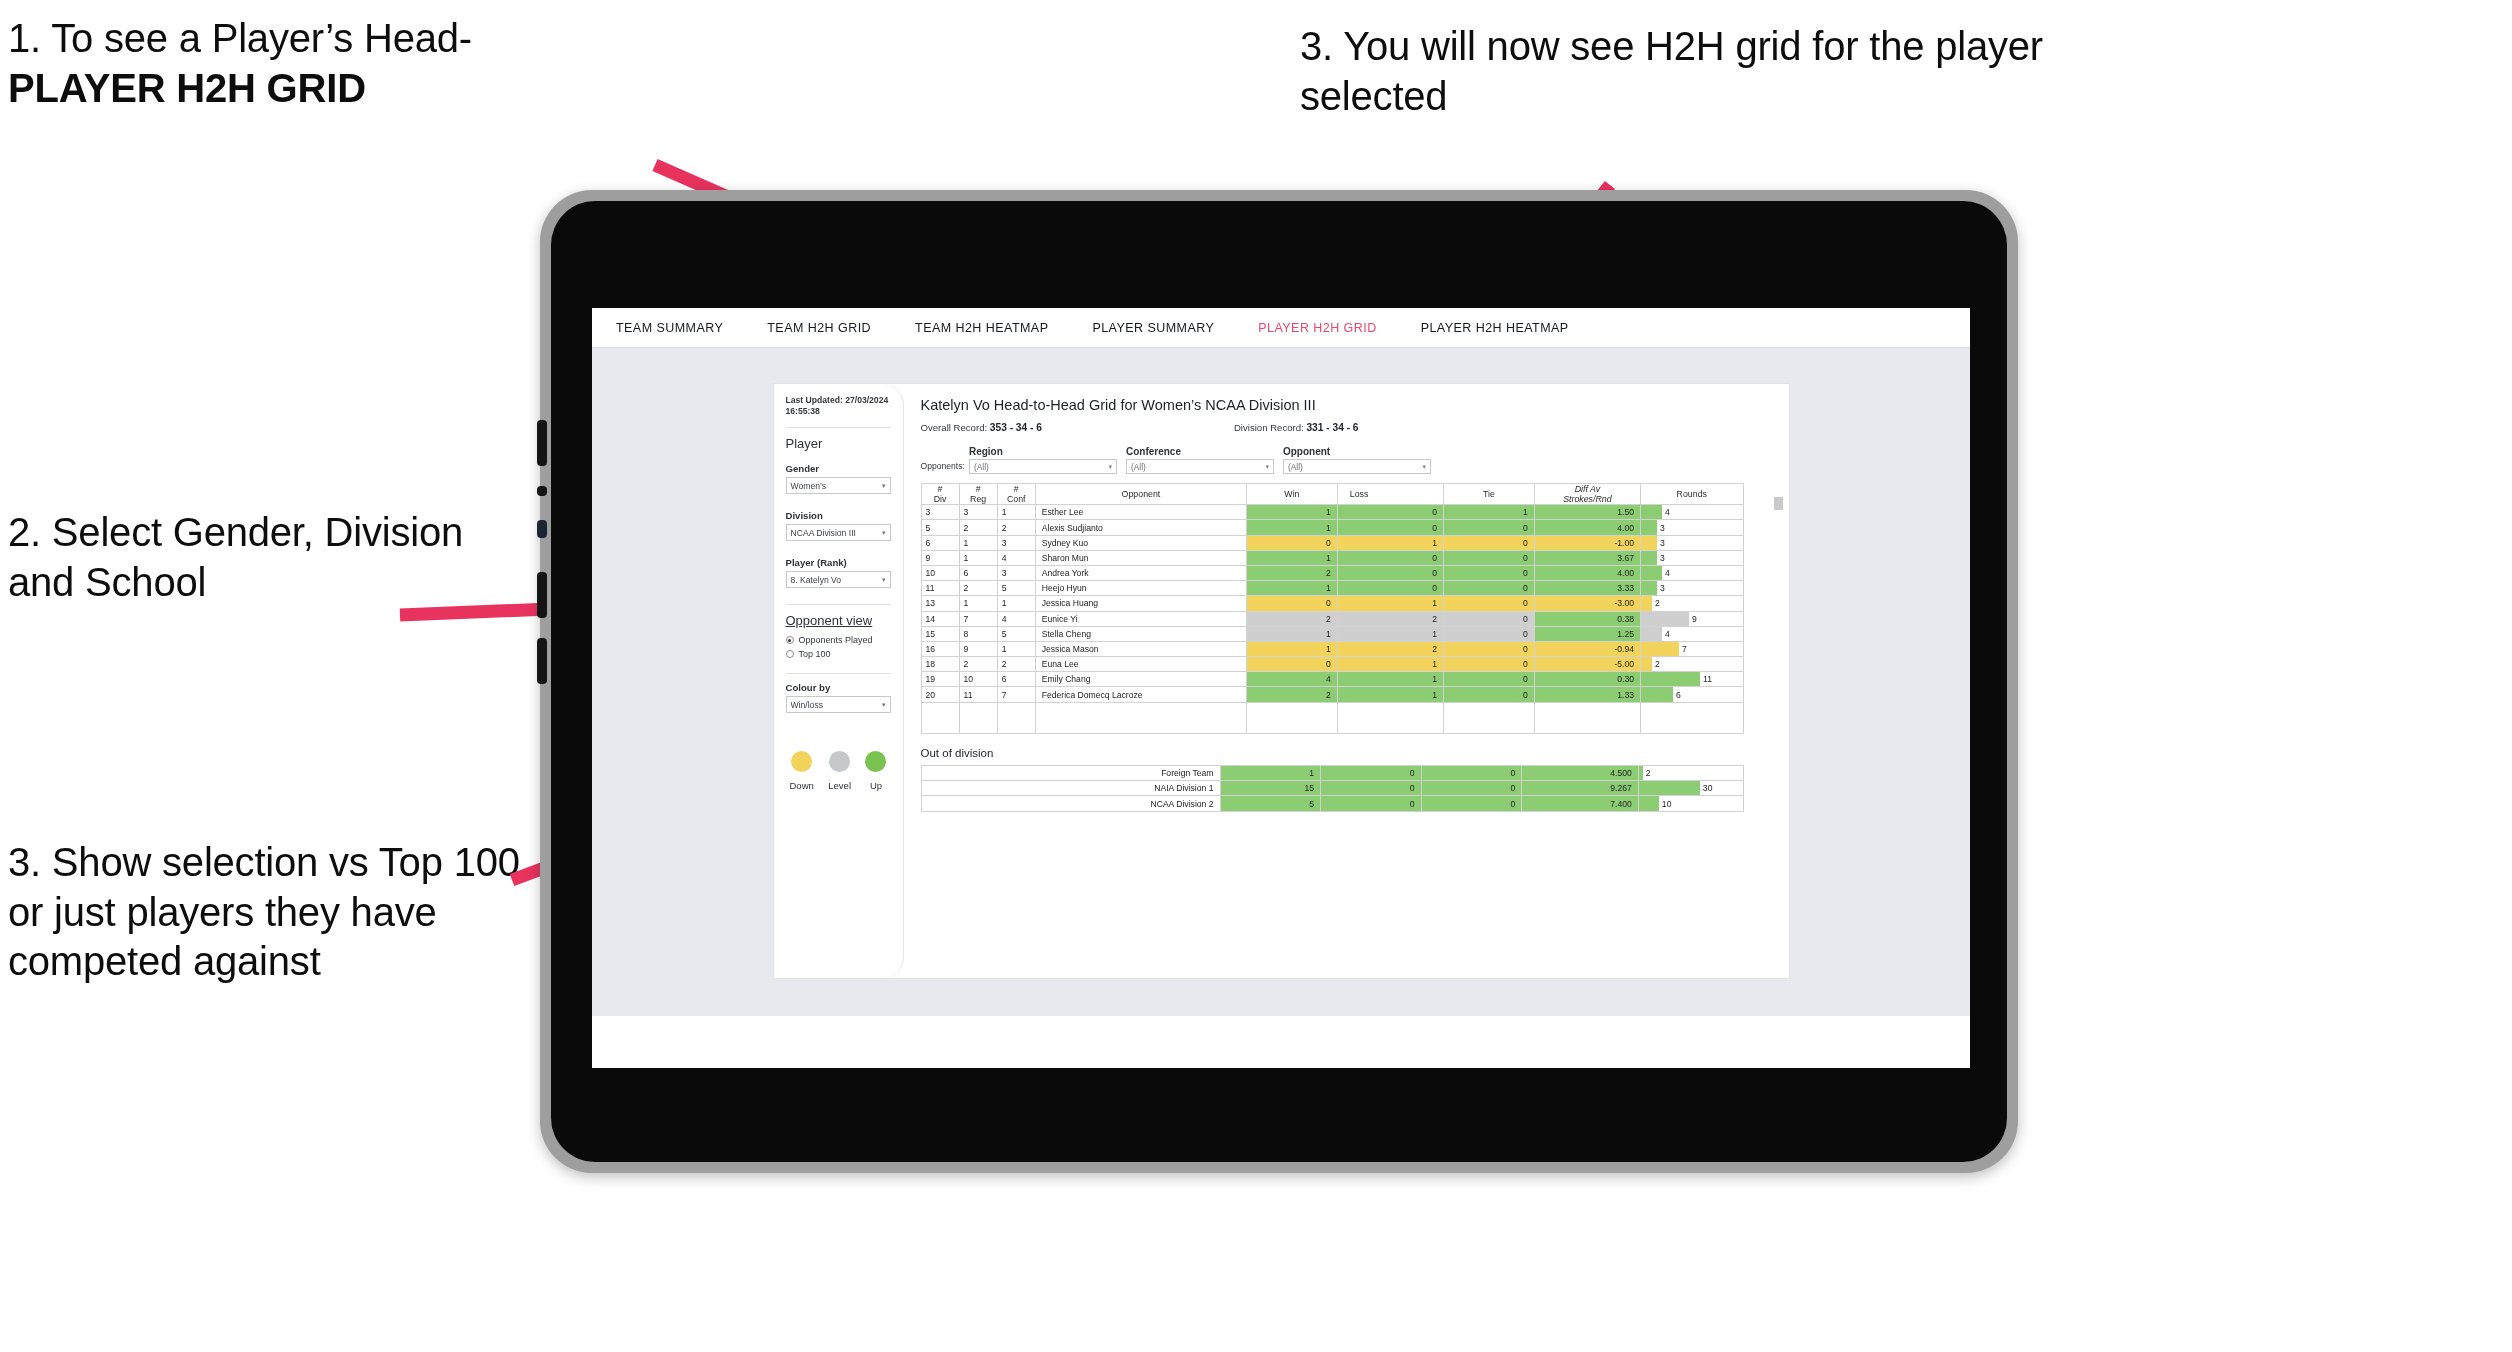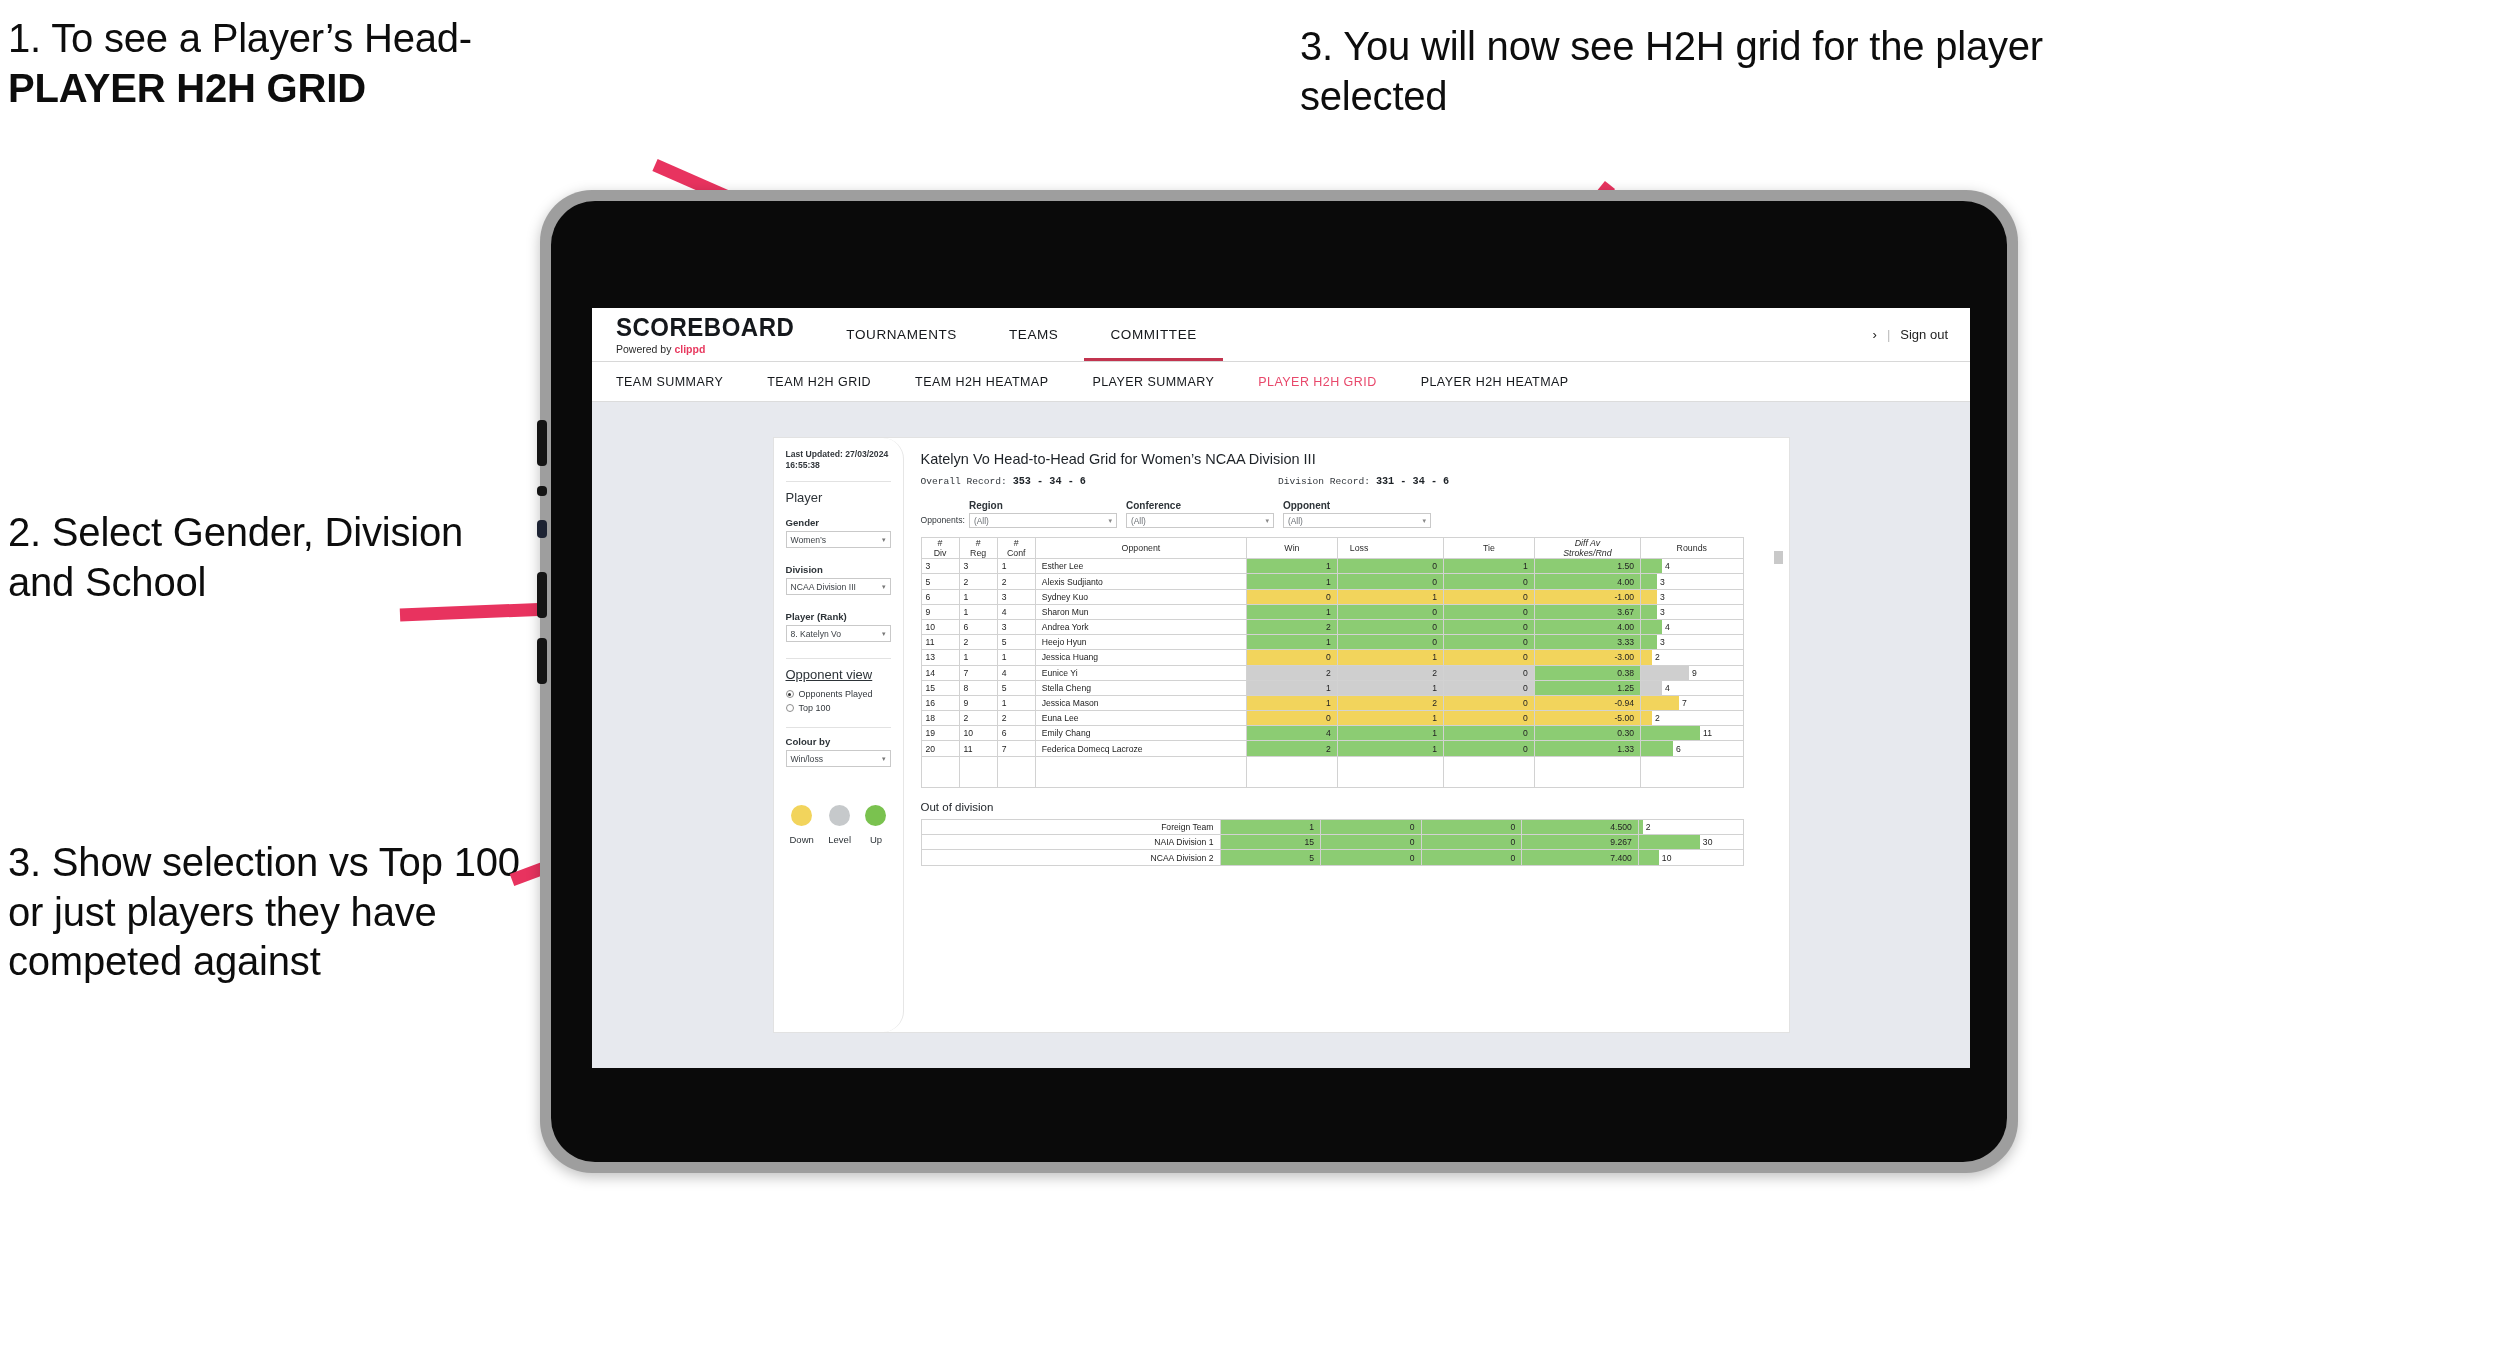--- a/index.html
+++ b/index.html
@@ -68,21 +68,21 @@
     display:inline-block;position:relative;background:#fff;flex:none;}
   .rdo.on:after{content:"";position:absolute;left:1.5px;top:1.5px;width:3px;height:3px;border-radius:50%;background:#333;}
   .legend{display:flex;justify-content:space-between;margin-top:38px;padding:0 4px;}
   .legend .li{text-align:center;}
   .dot{width:21px;height:21px;border-radius:50%;margin:0 auto 8px;}
   .legend .lbl{font-size:9.5px;color:#2d3338;}
 
   
   #viz{flex:1;padding:13px 17px 0 17px;box-sizing:border-box;position:relative;}
   .viz-title{font-size:14.5px;color:#1d2227;margin-bottom:9px;}
-  .rec-row{display:flex;font-size:9.6px;color:#33383d;margin-bottom:13px;font-family:Liberation Mono, monospace;}
+  .rec-row{display:flex;font-size:9.6px;color:#33383d;margin-bottom:13px;}
   .rec-row .r2{margin-left:192px;}
   .rec-row b{font-size:10.2px;color:#1d2227;}
   .opp-filters{display:flex;align-items:flex-end;font-size:8.6px;margin-bottom:9px;}
   .opp-lead{font-size:8.6px;color:#33383d;padding-bottom:3px;margin-right:4px;}
   .ofield{margin-right:9px;}
   .ofield .cap{font-size:10px;font-weight:bold;color:#2d3338;margin-bottom:2px;}
   .ofield .box{width:148px;border:1px solid #c9c9c9;height:15px;display:flex;align-items:center;
     padding:0 4px;font-size:8.4px;color:#6a6f74;position:relative;box-sizing:border-box;}
   .ofield .box .car{position:absolute;right:4px;font-size:7px;color:#888;}
 
@@ -134,36 +134,20 @@
 <div id="tablet">
   <div class="sidebtn" style="top:230px;height:46px;"></div>
   <div class="sidebtn" style="top:296px;height:10px;"></div>
   <div class="sidebtn" style="top:330px;height:18px;background:#1d2333;"></div>
   <div class="sidebtn" style="top:382px;height:46px;"></div>
   <div class="sidebtn" style="top:448px;height:46px;"></div>
 
   <div id="bezel">
     <div id="screen">
 
-      <div id="apphead">
-        <div class="logo">
-          <div class="word">SCOREBOARD</div>
-          <div class="sub"><span>Powered by </span><em>clippd</em></div>
-        </div>
-        <nav class="topnav">
-          <a href="#">TOURNAMENTS</a>
-          <a href="#">TEAMS</a>
-          <a href="#" class="active">COMMITTEE</a>
-        </nav>
-        <div class="headright">
-          <span>›</span>
-          <span class="sep">|</span>
-          <a href="#" style="color:#222;text-decoration:none;">Sign out</a>
-        </div>
-      </div>
 
       <div id="subnav">
         <a href="#">TEAM SUMMARY</a>
         <a href="#">TEAM H2H GRID</a>
         <a href="#">TEAM H2H HEATMAP</a>
         <a href="#">PLAYER SUMMARY</a>
         <a href="#" class="sel">PLAYER H2H GRID</a>
         <a href="#">PLAYER H2H HEATMAP</a>
       </div>
 

